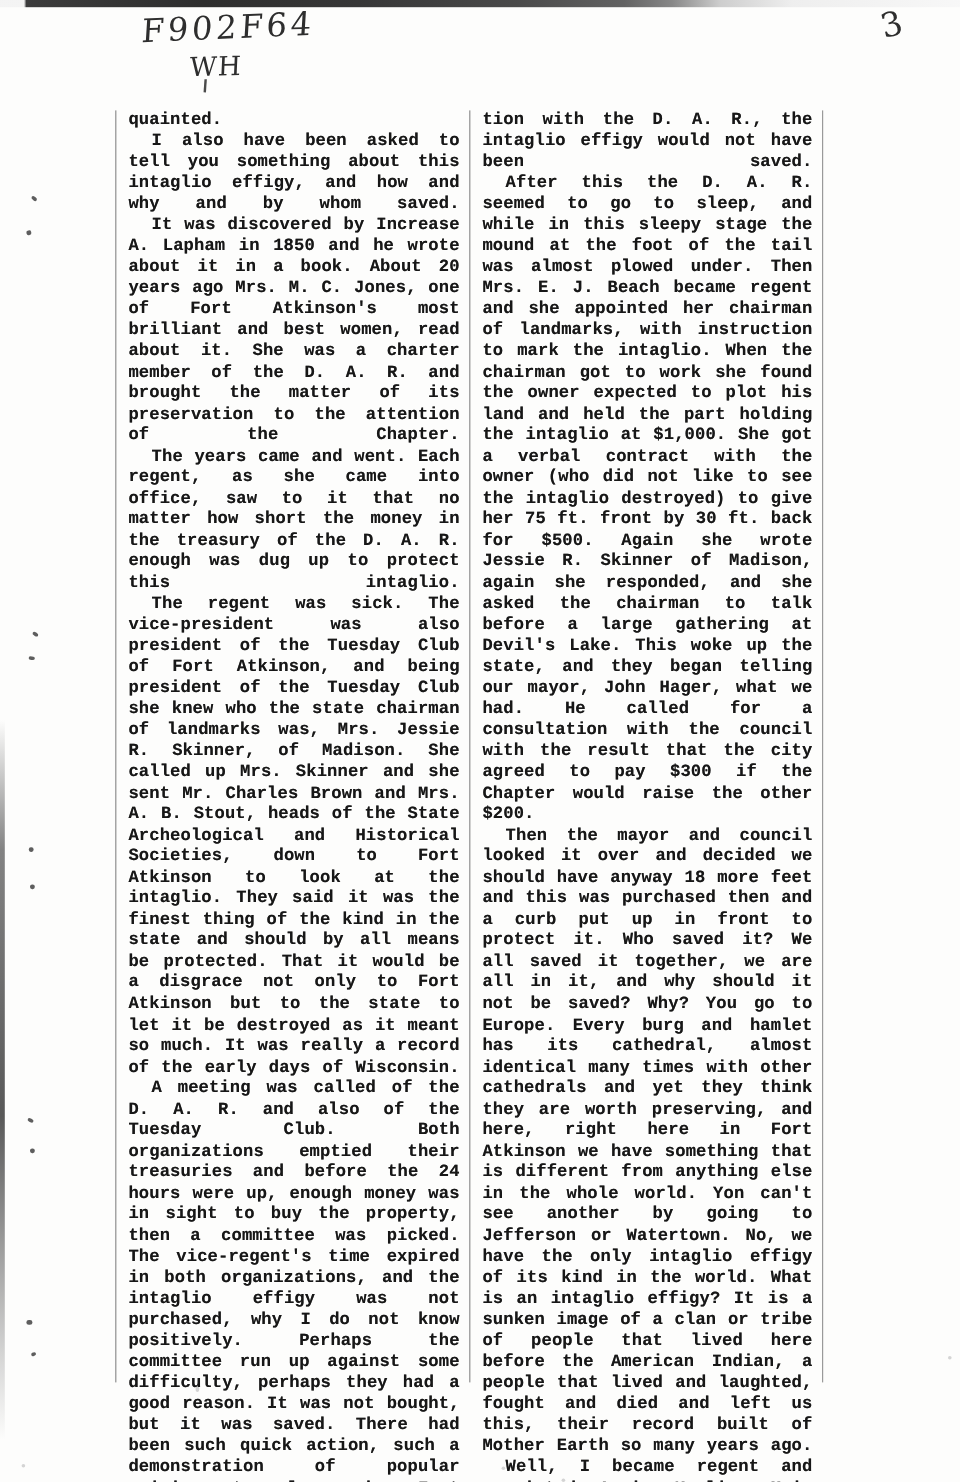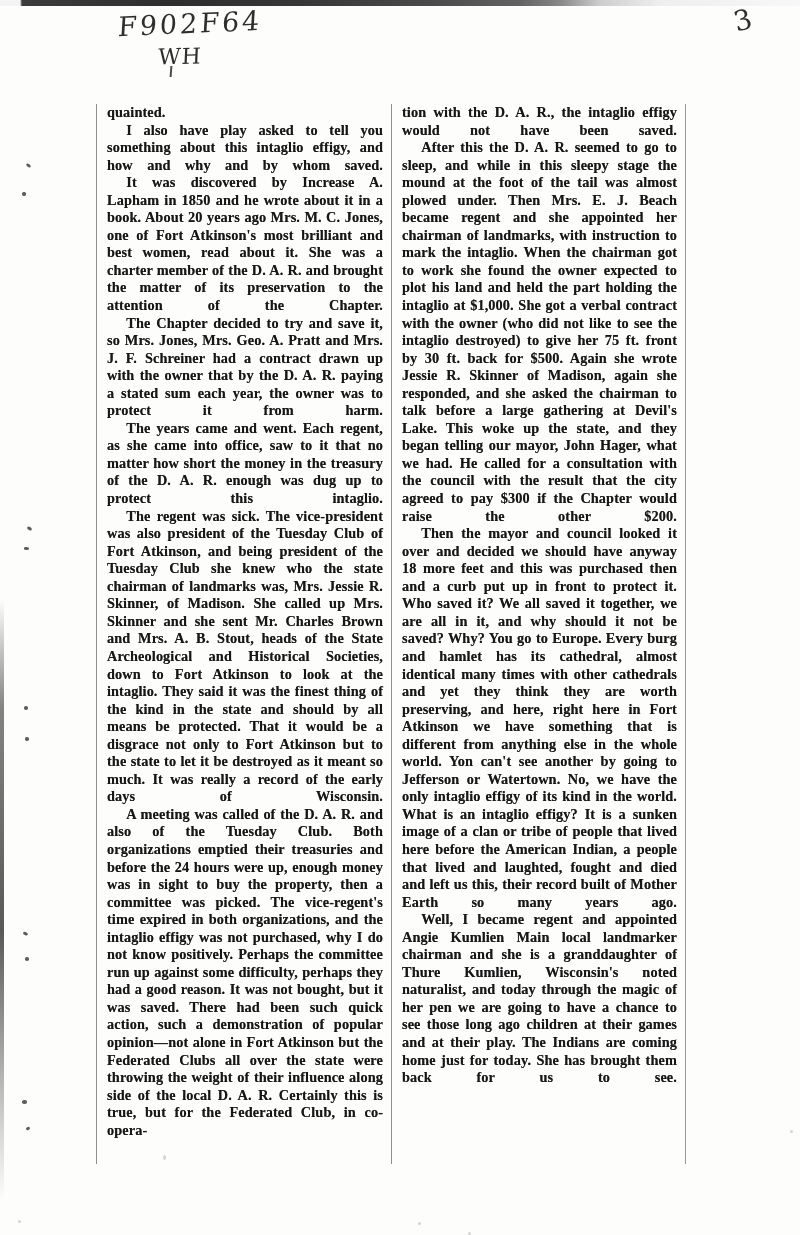--- a/index.html
+++ b/index.html
@@ -98,25 +98,26 @@
     top: 4px;
     font-size: 28px;
     transform: rotate(-14deg);
     letter-spacing: 0;
   }
 
   
   #article {
     position: absolute;
     left: 96px;
-    top: 104px;
+    top: 92px;
     width: 610px;
     height: 1060px;
     display: flex;
     gap: 0;
+    font-family: Liberation Mono, monospace;
   }
 
   .column {
     position: relative;
     width: 295px;
     padding: 0 8px 0 10px;
     box-sizing: border-box;
   }
   .column.left  { border-left: 1.3px solid #8e8e8e; }
   .column.right { border-left: 1.3px solid #8e8e8e; border-right: 1.3px solid #9a9a9a; }
@@ -172,23 +173,22 @@
   <div class="dust" style="left:790px; top:1130px;width:3px;  height:3px;"></div>
 
   <div class="handwriting" id="call-number">F902F64</div>
   <div class="handwriting" id="initials">WH</div>
   <div id="initials-tick"></div>
   <div class="handwriting" id="page-number">3</div>
 
   <div id="article">
     <div class="column left" id="col-left">
         <p class="para cont justify-all">quainted.</p>
-        <p class="para justify-all">I also have play asked to tell you something about this intaglio effigy, and how and why and by whom saved.</p>
+        <p class="para justify-all">I also have been asked to tell you something about this intaglio effigy, and how and why and by whom saved.</p>
         <p class="para justify-all">It was discovered by Increase A. Lapham in 1850 and he wrote about it in a book. About 20 years ago Mrs. M. C. Jones, one of Fort Atkinson's most brilliant and best women, read about it. She was a charter member of the D. A. R. and brought the matter of its preservation to the attention of the Chapter.</p>
-        <p class="para justify-all">The Chapter decided to try and save it, so Mrs. Jones, Mrs. Geo. A. Pratt and Mrs. J. F. Schreiner had a contract drawn up with the owner that by the D. A. R. paying a stated sum each year, the owner was to protect it from harm.</p>
         <p class="para justify-all">The years came and went. Each regent, as she came into office, saw to it that no matter how short the money in the treasury of the D. A. R. enough was dug up to protect this intaglio.</p>
         <p class="para justify-all">The regent was sick. The vice-president was also president of the Tuesday Club of Fort Atkinson, and being president of the Tuesday Club she knew who the state chairman of landmarks was, Mrs. Jessie R. Skinner, of Madison. She called up Mrs. Skinner and she sent Mr. Charles Brown and Mrs. A. B. Stout, heads of the State Archeological and Historical Societies, down to Fort Atkinson to look at the intaglio. They said it was the finest thing of the kind in the state and should by all means be protected. That it would be a disgrace not only to Fort Atkinson but to the state to let it be destroyed as it meant so much. It was really a record of the early days of Wisconsin.</p>
         <p class="para">A meeting was called of the D. A. R. and also of the Tuesday Club. Both organizations emptied their treasuries and before the 24 hours were up, enough money was in sight to buy the property, then a committee was picked. The vice-regent's time expired in both organizations, and the intaglio effigy was not purchased, why I do not know positively. Perhaps the committee run up against some difficulty, perhaps they had a good reason. It was not bought, but it was saved. There had been such quick action, such a demonstration of popular opinion—not alone in Fort Atkinson but the Federated Clubs all over the state were throwing the weight of their influence along side of the local D. A. R. Certainly this is true, but for the Federated Club, in co-opera-</p>
       </div>
     <div class="column right" id="col-right">
         <p class="para cont justify-all">tion with the D. A. R., the intaglio effigy would not have been saved.</p>
         <p class="para justify-all">After this the D. A. R. seemed to go to sleep, and while in this sleepy stage the mound at the foot of the tail was almost plowed under. Then Mrs. E. J. Beach became regent and she appointed her chairman of landmarks, with instruction to mark the intaglio. When the chairman got to work she found the owner expected to plot his land and held the part holding the intaglio at $1,000. She got a verbal contract with the owner (who did not like to see the intaglio destroyed) to give her 75 ft. front by 30 ft. back for $500. Again she wrote Jessie R. Skinner of Madison, again she responded, and she asked the chairman to talk before a large gathering at Devil's Lake. This woke up the state, and they began telling our mayor, John Hager, what we had. He called for a consultation with the council with the result that the city agreed to pay $300 if the Chapter would raise the other $200.</p>
         <p class="para justify-all">Then the mayor and council looked it over and decided we should have anyway 18 more feet and this was purchased then and a curb put up in front to protect it. Who saved it? We all saved it together, we are all in it, and why should it not be saved? Why? You go to Europe. Every burg and hamlet has its cathedral, almost identical many times with other cathedrals and yet they think they are worth preserving, and here, right here in Fort Atkinson we have something that is different from anything else in the whole world. Yon can't see another by going to Jefferson or Watertown. No, we have the only intaglio effigy of its kind in the world. What is an intaglio effigy? It is a sunken image of a clan or tribe of people that lived here before the American Indian, a people that lived and laughted, fought and died and left us this, their record built of Mother Earth so many years ago.</p>
         <p class="para">Well, I became regent and appointed Angie Kumlien Main local landmarker chairman and she is a granddaughter of Thure Kumlien, Wisconsin's noted naturalist, and today through the magic of her pen we are going to have a chance to see those long ago children at their games and at their play. The Indians are coming home just for today. She has brought them back for us to see.</p>
       </div>

